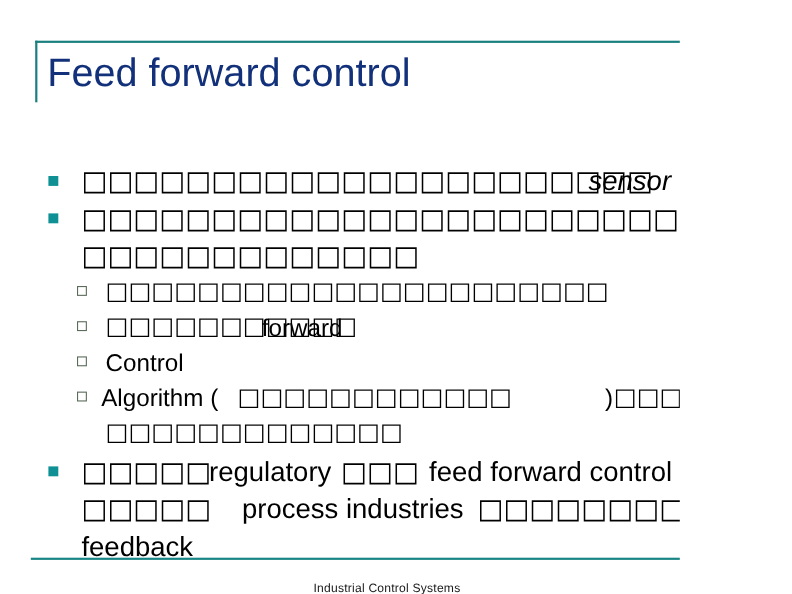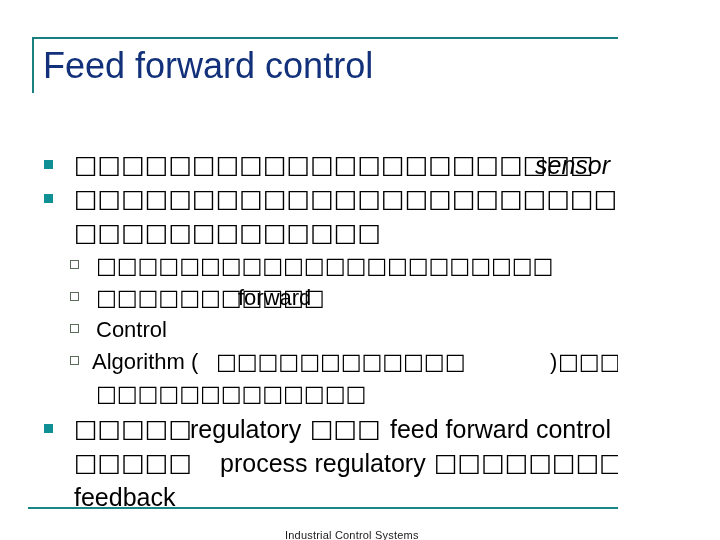--- a/index.html
+++ b/index.html
@@ -184,21 +184,21 @@
 
     <div class="line" style="margin-top:2px;">
       <span class="bullet-l1"></span>
       <span class="run tofu" style="left:36px;">□□□□□</span>
       <span class="run latin" style="left:152px;">regulatory</span>
       <span class="run tofu" style="left:272px;">□□□</span>
       <span class="run latin" style="left:352px;">feed forward control</span>
     </div>
     <div class="line">
       <span class="run tofu" style="left:36px;">□□□□□</span>
-      <span class="run latin" style="left:182px;">process regulatory</span>
+      <span class="run latin" style="left:182px;">process industries</span>
       <span class="run tofu" style="left:396px;">□□□□□□□□</span>
     </div>
     <div class="line">
       <span class="run latin" style="left:36px;">feedback</span>
     </div>
 
   </div>
 
   <div id="rule-bottom"></div>
 

